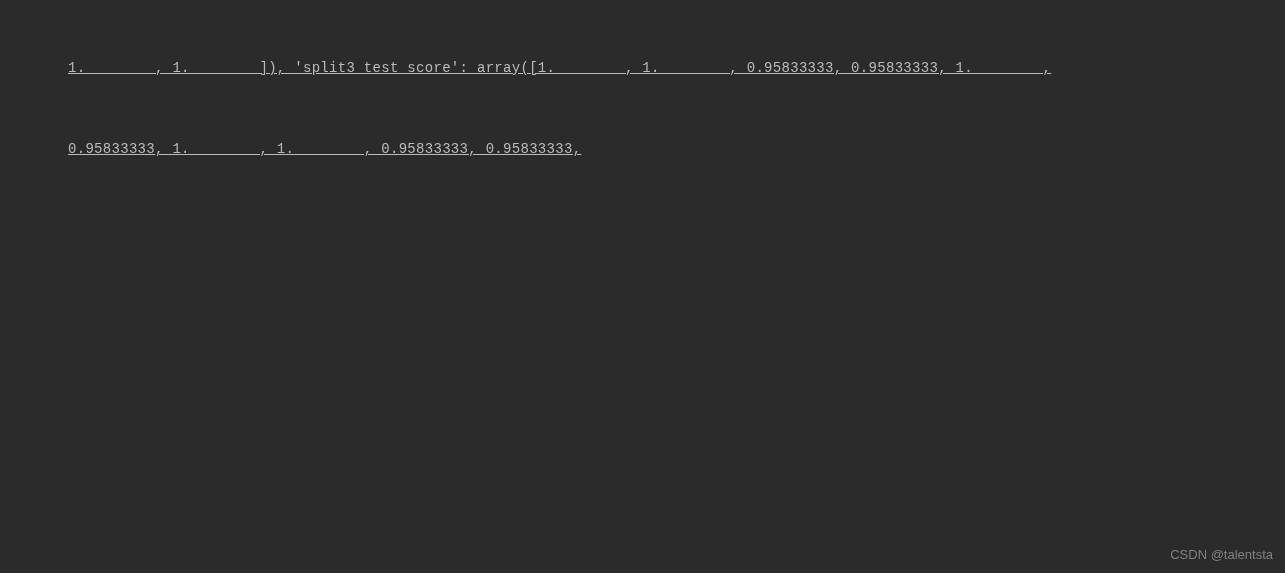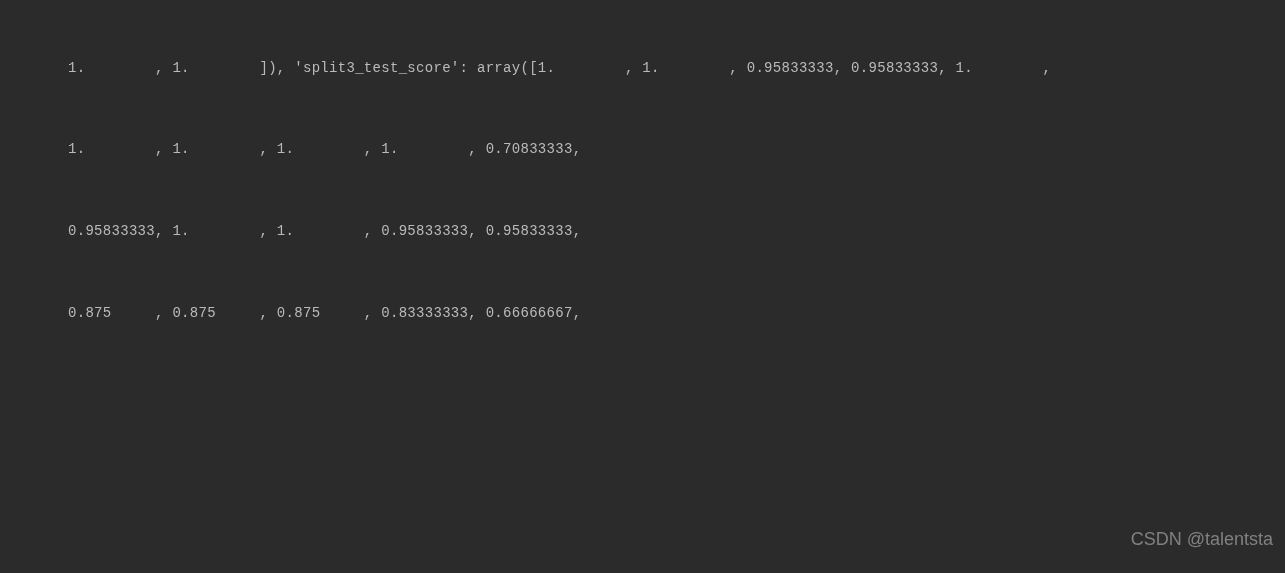--- a/index.html
+++ b/index.html
@@ -22,39 +22,38 @@
     .console-output {
       padding: 0;
       white-space: pre;
       padding-left: 0px;
     }
     .line {
       white-space: pre;
     }
     .indented {
       padding-left: 68px;
+      text-decoration: underline;
     }
     .watermark {
       position: absolute;
-      bottom: 16px;
+      bottom: 6px;
       right: 12px;
       color: #808080;
-      font-size: 18px;
+      font-size: 13px;
       font-family: Arial, sans-serif;
       letter-spacing: 0px;
     }
   </style>
 </head>
 <body>
 
 <div class="console-output">
   <div class="line indented">1.        , 1.        ]), 'split3_test_score': array([1.        , 1.        , 0.95833333, 0.95833333, 1.        ,</div>
-  <div class="line indented">1.        , 1.        , 1.        , 1.        , 0.70833333,</div>
   <div class="line indented">0.95833333, 1.        , 1.        , 0.95833333, 0.95833333,</div>
-  <div class="line indented">0.875     , 0.875     , 0.875     , 0.83333333, 0.66666667,</div>
   
   
   
   
   
   
   
   
   
   

